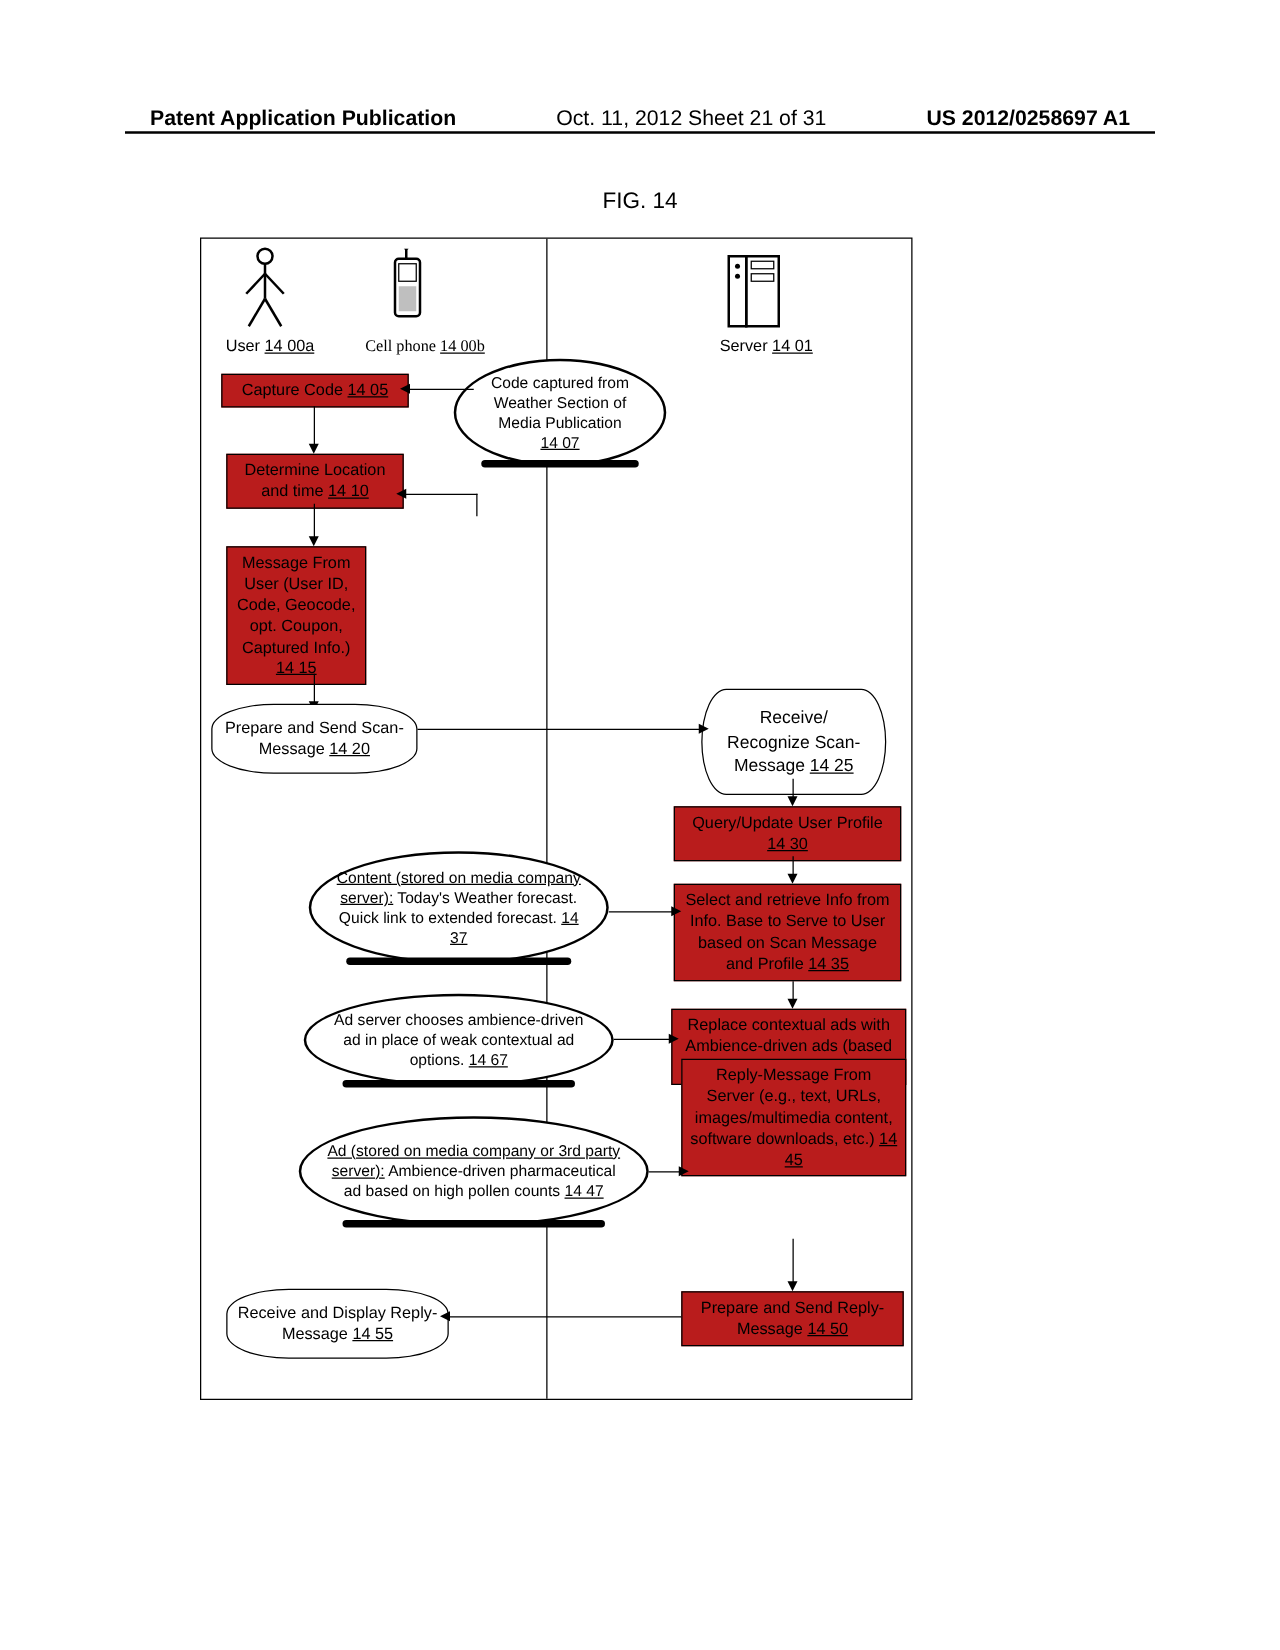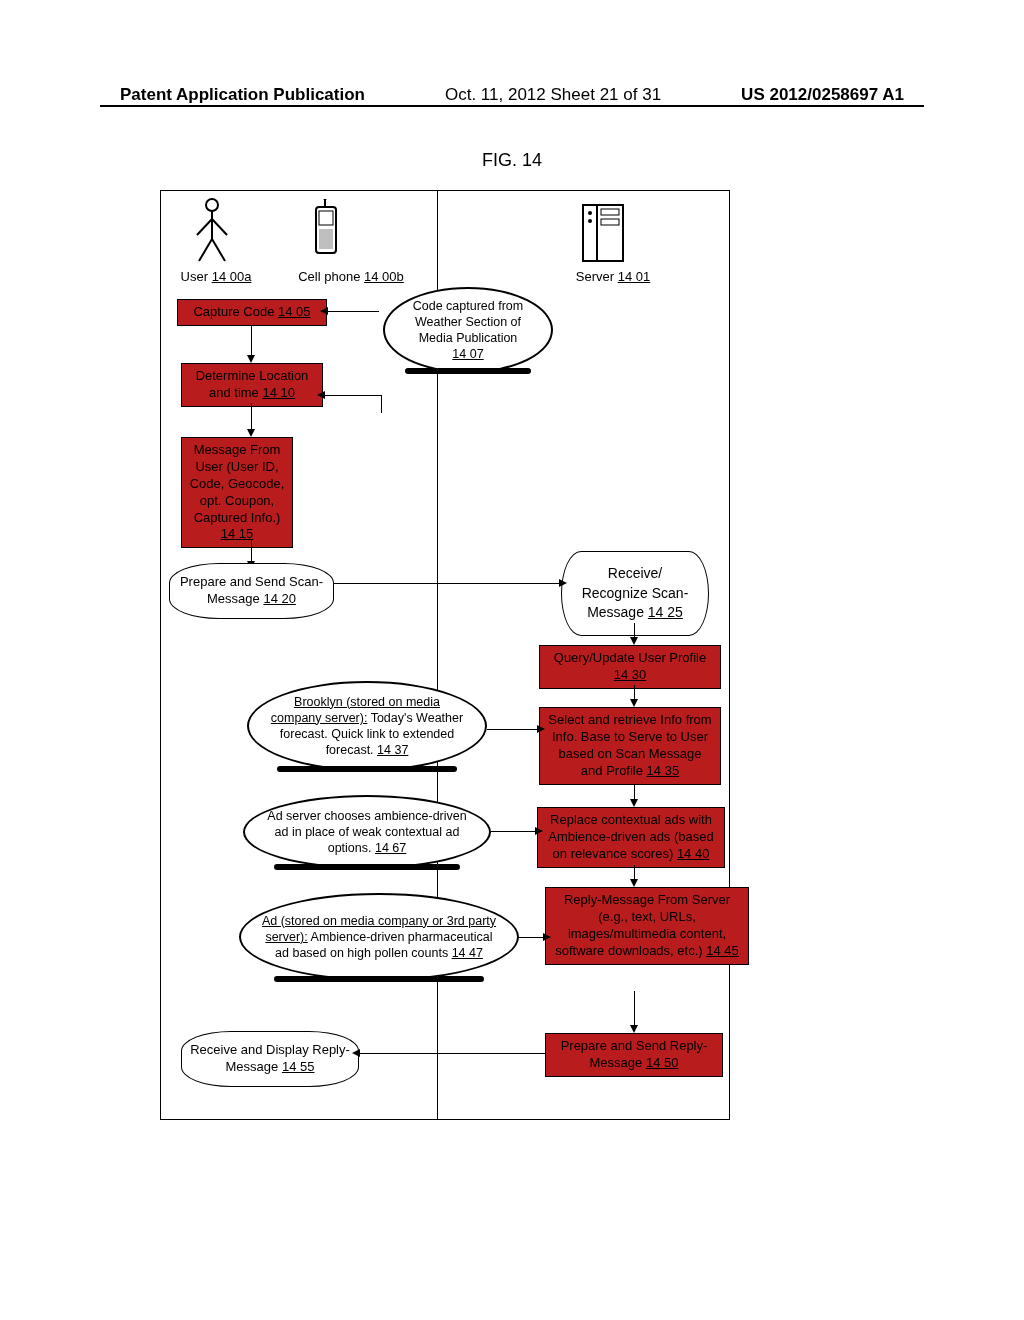--- a/index.html
+++ b/index.html
@@ -174,21 +174,21 @@
     <rect x="2" y="4" width="14" height="56" fill="none" stroke="#000" stroke-width="2"></rect>
     <rect x="20" y="8" width="18" height="6" fill="none" stroke="#000" stroke-width="1"></rect>
     <rect x="20" y="18" width="18" height="6" fill="none" stroke="#000" stroke-width="1"></rect>
     <circle cx="9" cy="12" r="2" fill="#000"></circle>
     <circle cx="9" cy="20" r="2" fill="#000"></circle>
   </svg>
 
   <div class="actor-label" style="left:10px; top:78px; width:90px;">
     <span>User</span> <span class="ref">14 00a</span>
   </div>
-  <div class="actor-label" style="left:120px; top:78px; width:140px;">
+  <div class="actor-label" style="left:109px; top:78px; width:140px;font-family:Liberation Serif, serif;">
     <span>Cell phone</span> <span class="ref">14 00b</span>
   </div>
   <div class="actor-label" style="left:392px; top:78px; width:120px;">
     <span>Server</span> <span class="ref">14 01</span>
   </div>
 
   <div class="box" style="left:16px; top:108px; width:150px;">
     <span>Capture Code</span> <span class="ref">14 05</span>
   </div>
   <div class="arrow v" style="left:90px; top:134px; height:32px;"></div>
@@ -203,21 +203,21 @@
   <div class="box" style="left:20px; top:246px; width:112px;">
     <span>Message From User (User ID, Code, Geocode, opt. Coupon, Captured Info.)</span> <span class="ref">14 15</span>
   </div>
   <div class="arrow v" style="left:90px; top:348px; height:24px;"></div>
   <div class="arrowhead down" style="left:86px; top:370px;"></div>
 
   <div class="send" style="left:8px; top:372px; width:165px;">
     <span>Prepare and Send Scan-Message</span> <span class="ref">14 20</span>
   </div>
 
-  <div class="cloud" style="left:222px; top:96px; width:170px; height:86px;">
+  <div class="cloud" style="left:202px; top:96px; width:170px; height:86px;">
     <div>
       <span>Code captured from Weather Section of Media Publication</span><br>
       <span class="ref">14 07</span>
     </div>
   </div>
   <div class="arrow h" style="left:166px; top:120px; width:52px;"></div>
   <div class="arrowhead left" style="left:159px; top:116px;"></div>
 
   <div class="arrow h" style="left:163px; top:204px; width:58px;"></div>
   <div class="arrow v" style="left:220px; top:204px; height:18px;"></div>
@@ -237,21 +237,21 @@
   </div>
   <div class="arrow v" style="left:473px; top:494px; height:16px;"></div>
   <div class="arrowhead down" style="left:469px; top:508px;"></div>
 
   <div class="box" style="left:378px; top:516px; width:182px;">
     <span>Select and retrieve Info from Info. Base to Serve to User based on Scan Message and Profile</span> <span class="ref">14 35</span>
   </div>
 
   <div class="cloud" style="left:86px; top:490px; width:240px; height:90px;">
     <div>
-      <span class="u">Brooklyn (stored on media company server):</span><span> Today's Weather forecast. Quick link to extended forecast.</span> <span class="ref">14 37</span>
+      <span class="u">Content (stored on media company server):</span><span> Today's Weather forecast. Quick link to extended forecast.</span> <span class="ref">14 37</span>
     </div>
   </div>
   <div class="arrow h" style="left:326px; top:538px; width:52px;"></div>
   <div class="arrowhead right" style="left:376px; top:534px;"></div>
 
   <div class="arrow v" style="left:473px; top:594px; height:16px;"></div>
   <div class="arrowhead down" style="left:469px; top:608px;"></div>
 
   <div class="box" style="left:376px; top:616px; width:188px;">
     <span>Replace contextual ads with Ambience-driven ads (based on relevance scores)</span> <span class="ref">14 40</span>
@@ -261,21 +261,21 @@
     <div>
       <span>Ad server chooses ambience-driven ad in place of weak contextual ad options.</span> <span class="ref">14 67</span>
     </div>
   </div>
   <div class="arrow h" style="left:330px; top:640px; width:46px;"></div>
   <div class="arrowhead right" style="left:374px; top:636px;"></div>
 
   <div class="arrow v" style="left:473px; top:674px; height:16px;"></div>
   <div class="arrowhead down" style="left:469px; top:688px;"></div>
 
-  <div class="box" style="left:384px; top:696px; width:204px;">
+  <div class="box" style="left:384px; top:656px; width:180px;">
     <span>Reply-Message From Server (e.g., text, URLs, images/multimedia content, software downloads, etc.)</span> <span class="ref">14 45</span>
   </div>
 
   <div class="cloud" style="left:78px; top:702px; width:280px; height:88px;">
     <div>
       <span class="u">Ad (stored on media company or 3rd party server):</span><span> Ambience-driven pharmaceutical ad based on high pollen counts</span> <span class="ref">14 47</span>
     </div>
   </div>
   <div class="arrow h" style="left:358px; top:746px; width:26px;"></div>
   <div class="arrowhead right" style="left:382px; top:742px;"></div>

